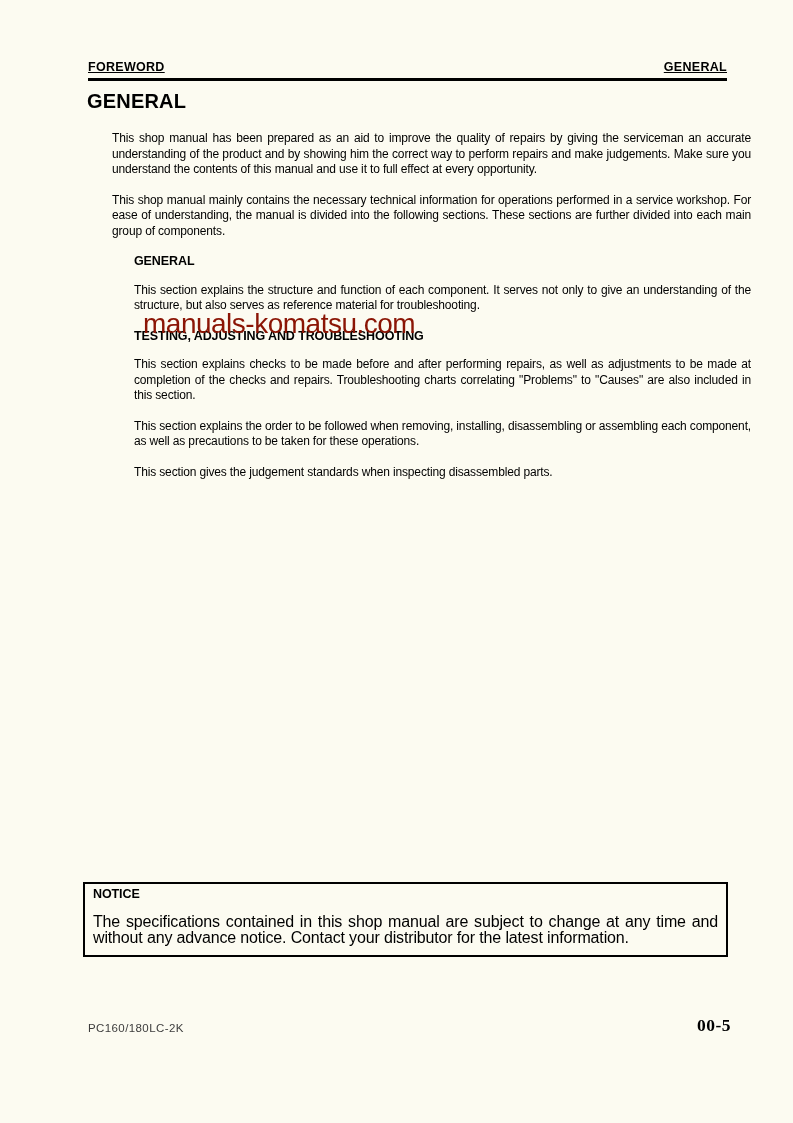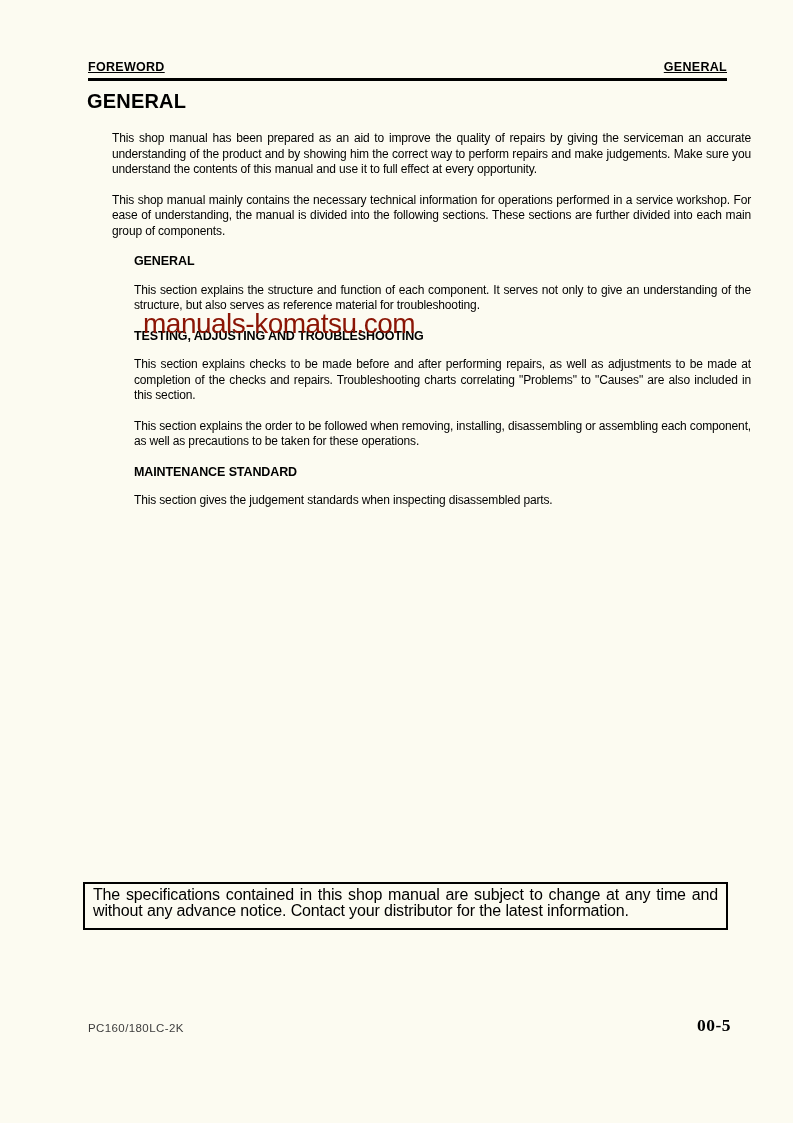--- a/index.html
+++ b/index.html
@@ -96,25 +96,25 @@
   <div class="sections">
     <div class="sec-heading">GENERAL</div>
 
     <p class="sec-body">This section explains the structure and function of each component. It serves not only to give an understanding of the structure, but also serves as reference material for troubleshooting.</p>
 
     <div class="sec-heading">TESTING, ADJUSTING AND TROUBLESHOOTING</div>
     <p class="sec-body">This section explains checks to be made before and after performing repairs, as well as adjustments to be made at completion of the checks and repairs. Troubleshooting charts correlating "Problems" to "Causes" are also included in this section.</p>
 
     <p class="sec-body">This section explains the order to be followed when removing, installing, disassembling or assembling each component, as well as precautions to be taken for these operations.</p>
 
-    <div class="sec-heading">MAINTENANCE STANDARD</div>
     <p class="sec-body">This section gives the judgement standards when inspecting disassembled parts.</p>
   </div>
 </div>
 
 <div class="watermark">manuals-komatsu.com</div>
 
 <div class="notice-box">
+  <div class="notice-title">NOTICE</div>
   <div class="notice-body">The specifications contained in this shop manual are subject to change at any time and without any advance notice. Contact your distributor for the latest information.</div>
 </div>
 
 <div class="footer-model">PC160/180LC-2K</div>
 <div class="footer-page">00-5</div>
 
 </body></html>

